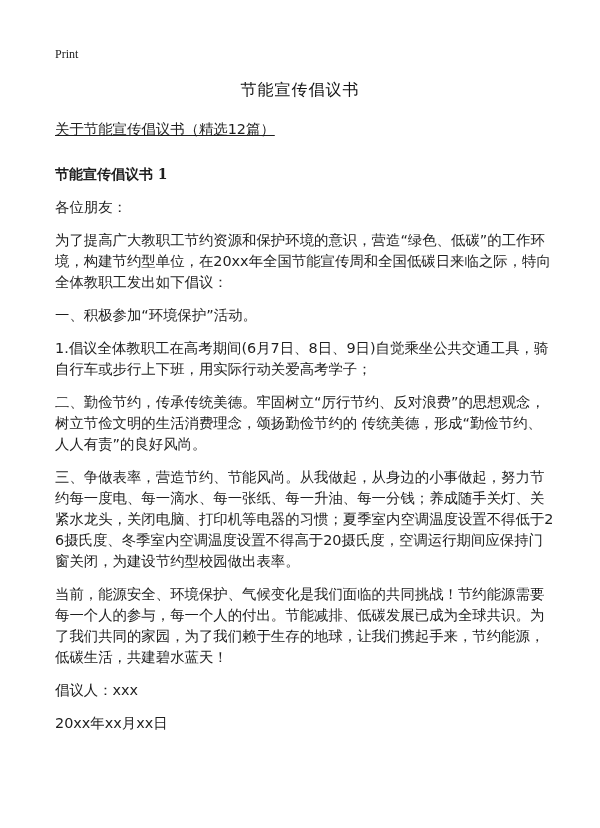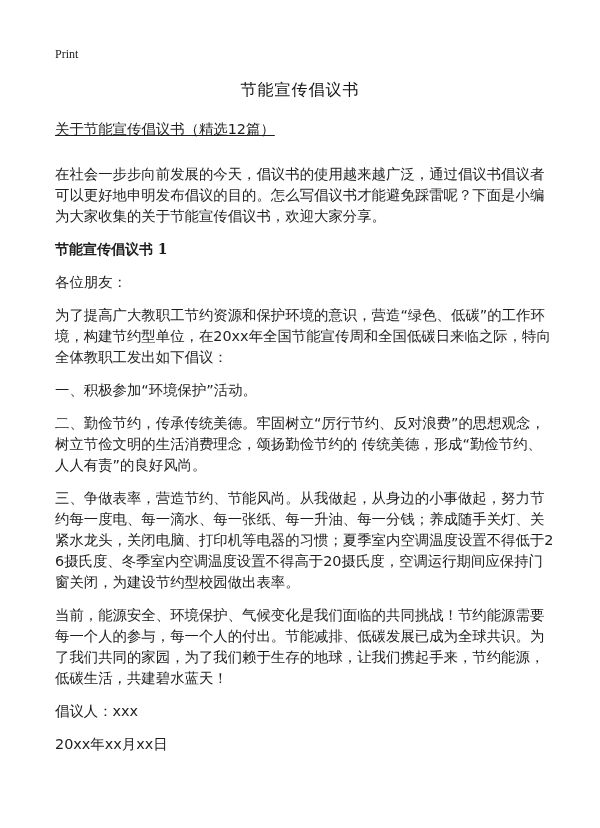--- a/index.html
+++ b/index.html
@@ -59,23 +59,23 @@
   </style>
 </head>
 <body>
 
 <div class="print-label">Print</div>
 
 <h1 class="doc-title" style="margin:0;font-weight:normal;">节能宣传倡议书</h1>
 
 <div class="content">
   <p class="subtitle">关于节能宣传倡议书（精选12篇）</p>
-  <p>在社会一步步向前发展的今天，倡议书的使用越来越广泛，通过倡议书倡议者可以更好地申明发布倡议的目的。怎么写倡议书才能避免踩雷呢？下面是小编为大家收集的关于节能宣传倡议书，欢迎大家分享。</p>
   <p class="section-heading">节能宣传倡议书 1</p>
   <p>各位朋友：</p>
   <p>为了提高广大教职工节约资源和保护环境的意识，营造“绿色、低碳”的工作环境，构建节约型单位，在20xx年全国节能宣传周和全国低碳日来临之际，特向全体教职工发出如下倡议：</p>
   <p>一、积极参加“环境保护”活动。</p>
+  <p>1.倡议全体教职工在高考期间(6月7日、8日、9日)自觉乘坐公共交通工具，骑自行车或步行上下班，用实际行动关爱高考学子；</p>
   <p>二、勤俭节约，传承传统美德。牢固树立“厉行节约、反对浪费”的思想观念，树立节俭文明的生活消费理念，颂扬勤俭节约的 传统美德，形成“勤俭节约、人人有责”的良好风尚。</p>
   <p>三、争做表率，营造节约、节能风尚。从我做起，从身边的小事做起，努力节约每一度电、每一滴水、每一张纸、每一升油、每一分钱；养成随手关灯、关紧水龙头，关闭电脑、打印机等电器的习惯；夏季室内空调温度设置不得低于26摄氏度、冬季室内空调温度设置不得高于20摄氏度，空调运行期间应保持门窗关闭，为建设节约型校园做出表率。</p>
   <p>当前，能源安全、环境保护、气候变化是我们面临的共同挑战！节约能源需要每一个人的参与，每一个人的付出。节能减排、低碳发展已成为全球共识。为了我们共同的家园，为了我们赖于生存的地球，让我们携起手来，节约能源，低碳生活，共建碧水蓝天！</p>
   <p>倡议人：xxx</p>
   <p>20xx年xx月xx日</p>
 </div>
 
 </body></html>

